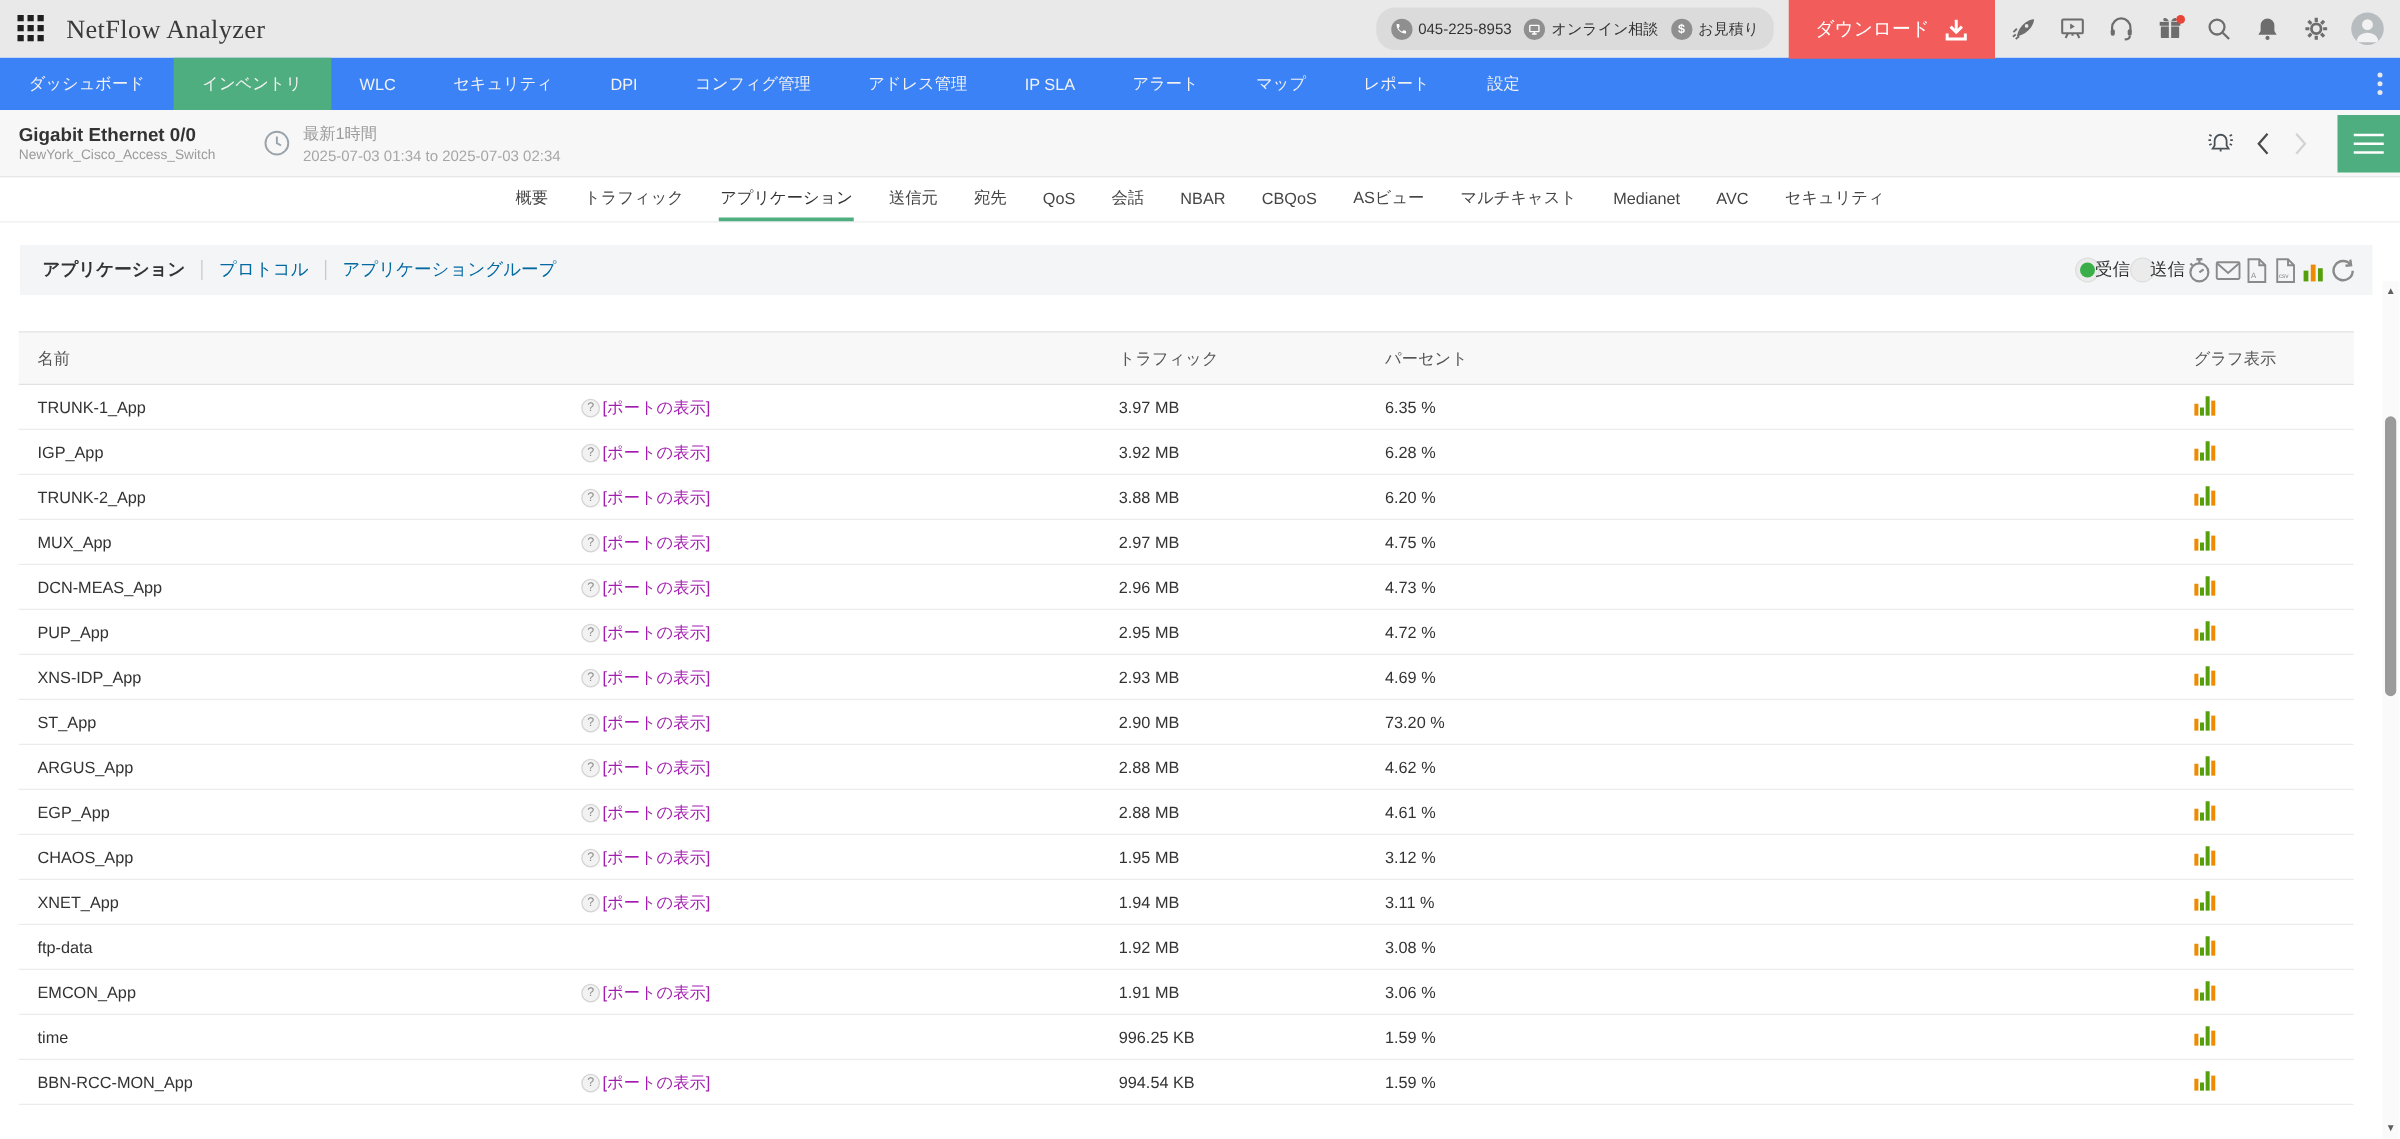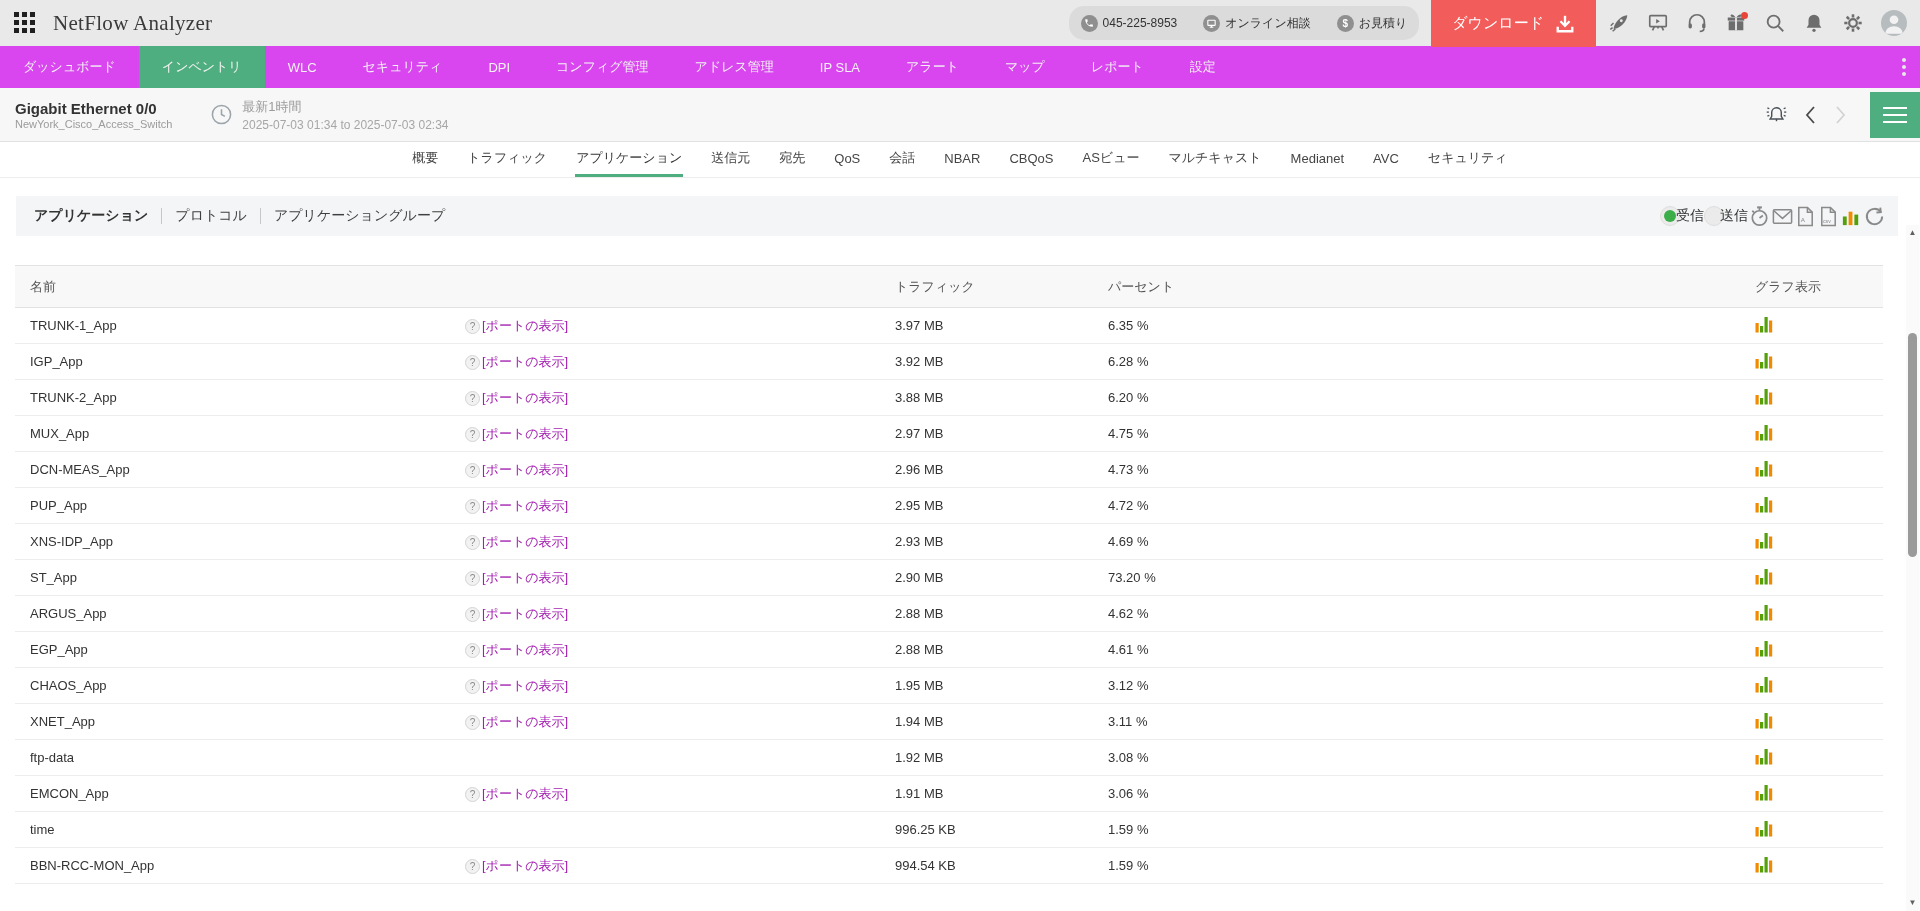--- a/index.html
+++ b/index.html
@@ -7,33 +7,33 @@
   body { font-family:"Liberation Sans", sans-serif; background:#fff; }
   .page { position:relative; width:1920px; height:911px; overflow:hidden; }
 
   
   .topbar { height:46px; background:#e9e9e9; display:flex; align-items:center; position:relative; z-index:5; }
   .grid-icon { width:23px; height:23px; margin-left:14px; display:grid;
     grid-template-columns:repeat(3,5px); grid-template-rows:repeat(3,5px); gap:3px; cursor:pointer; }
   .grid-icon i { background:#1f1f1f; display:block; }
   .app-title { font-family:"Liberation Serif", serif; font-size:21px; color:#3a3a3a; margin-left:16px; letter-spacing:.3px; }
   .top-spacer { flex:1; }
-  .contact-pill { display:flex; align-items:center; gap:26px; background:#dbdbdb; border-radius:15px; height:34px; padding:0 12px; margin-right:12px; }
+  .contact-pill { display:flex; align-items:center; gap:10px; background:#dbdbdb; border-radius:15px; height:34px; padding:0 12px; margin-right:12px; }
   .chip { display:flex; align-items:center; gap:5px; font-size:12px; color:#333; cursor:pointer; }
   .cicon { width:17px; height:17px; border-radius:50%; background:#8f8f8f; color:#fff; display:flex; align-items:center; justify-content:center; font-size:10px; font-weight:bold; flex:none; }
   .download-btn { align-self:flex-start; height:47px; background:#f25c5a; color:#fff; font-size:15px;
     display:flex; align-items:center; gap:11px; padding:0 21px; border:none; cursor:pointer; font-family:inherit; }
   .top-icons { display:flex; align-items:center; gap:17px; padding:0 13px 0 12px; }
   .tico { width:22px; height:22px; position:relative; cursor:pointer; display:flex; align-items:center; justify-content:center; }
   .tico svg { width:22px; height:22px; }
   .gift-dot { position:absolute; top:0; right:-1px; width:7px; height:7px; border-radius:50%; background:#e8443a; }
   .avatar { width:26px; height:26px; border-radius:50%; background:#b7bcbf; overflow:hidden; display:flex; align-items:center; justify-content:center; }
 
   
-  .navbar { height:42px; background:#d946ef; display:flex; align-items:stretch; }
+  .navbar { height:42px; background:#3b82f6; display:flex; align-items:stretch; }
   .nav-item { display:flex; align-items:center; padding:0 23px; color:#f2f2f2; font-size:13px; cursor:pointer; white-space:nowrap; }
   .nav-item.active { background:#4fae7f; }
   .kebab { margin-left:auto; display:flex; flex-direction:column; gap:3px; justify-content:center; padding:0 14px; cursor:pointer; }
   .kebab i { width:4px; height:4px; border-radius:50%; background:#e8e8e8; display:block; }
 
   
   .subheader { height:54px; background:#f7f7f7; border-bottom:1px solid #e1e1e1; display:flex; align-items:center; }
   .dev-block { margin-left:15px; }
   .dev-title { font-size:15px; font-weight:bold; color:#333; line-height:17px; }
   .dev-sub { font-size:11px; color:#9b9b9b; margin-top:1px; }
@@ -47,21 +47,21 @@
   .menu-btn i { width:24px; height:2px; background:#fff; display:block; }
 
   
   .tabbar { height:36px; display:flex; justify-content:center; gap:27px; border-bottom:1px solid #ededed; background:#fff; }
   .tab { display:flex; align-items:center; font-size:13px; color:#454545; border-bottom:3px solid transparent; padding:0 1px; cursor:pointer; white-space:nowrap; }
   .tab.active { border-bottom-color:#4fae7f; color:#333; }
 
   
   .filterbar { margin:18px 22px 0 16px; height:40px; background:#f4f5f6; display:flex; align-items:center; }
   .views { display:flex; align-items:center; gap:13px; padding-left:18px; }
-  .view { font-size:14px; color:#404040; cursor:pointer; }
+  .view { font-size:14px; color:#0369a1; cursor:pointer; }
   .view.active { color:#333; font-weight:bold; }
   .vsep { width:1px; height:16px; background:#c7c7c7; }
   .filter-right { margin-left:auto; display:flex; align-items:center; padding-right:12px; }
   .radio { width:20px; height:20px; border-radius:50%; background:#ebebeb; border:1px solid #dedede; display:flex; align-items:center; justify-content:center; cursor:pointer; flex:none; }
   .radio.sel::after { content:""; width:12px; height:12px; border-radius:50%; background:#3cae49; }
   .radio-label { font-size:14px; color:#333; margin-left:-4px; }
   .fico { width:23px; height:23px; cursor:pointer; display:flex; align-items:center; justify-content:center; }
   .fico svg { width:23px; height:23px; }
 
   

